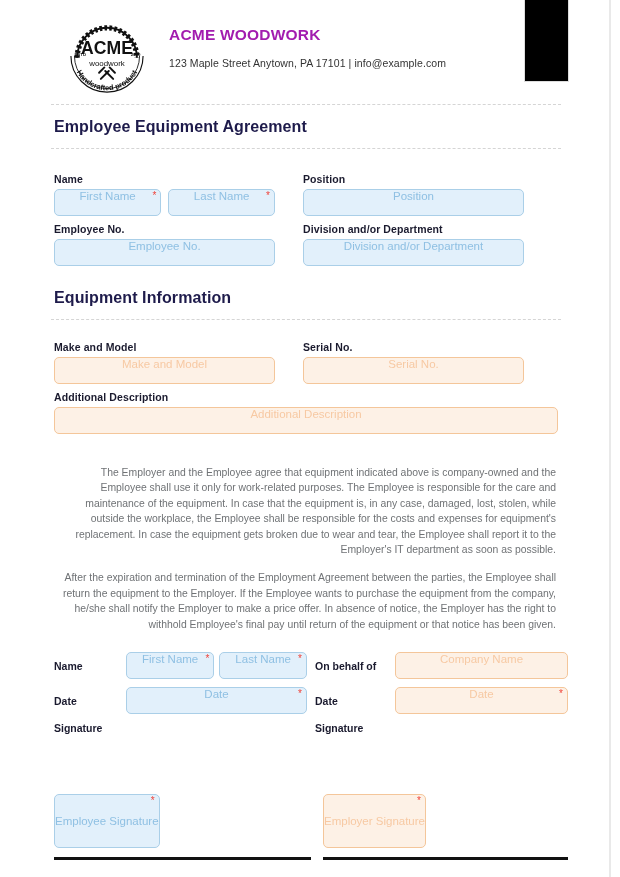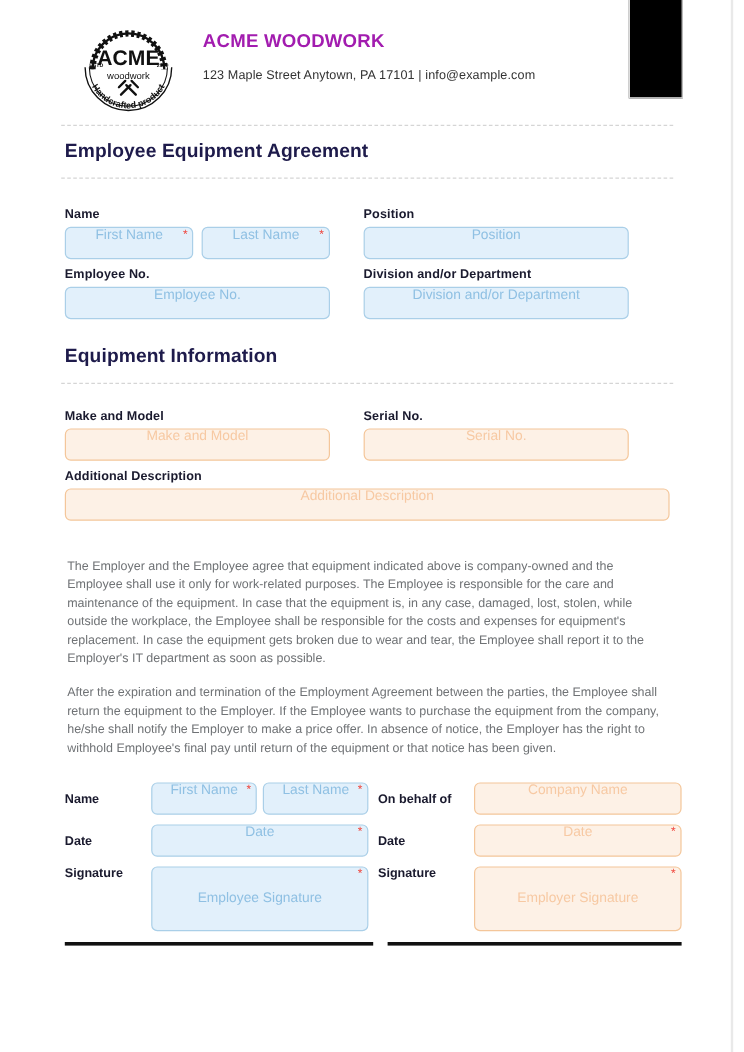--- a/index.html
+++ b/index.html
@@ -147,20 +147,21 @@
     line-height: 10px;
   }
 
   .spacer-10 { height: 10px; }
   .spacer-7 { height: 7px; }
   .spacer-14 { height: 14px; }
 
   
   .copy {
     padding: 0 5px;
+    text-align: right;
   }
   .copy p {
     font-size: 10.4px;
     line-height: 15.4px;
     color: #6f7275;
     margin: 0 0 13px 0;
   }
 
   
   .sig-wrap {
@@ -206,20 +207,21 @@
   .sigbox.blue .ph { color: #8fc0e3; }
   .sigbox.orange {
     background: #fdf1e6;
     border: 1px solid #f4c69a;
   }
   .sigbox.orange .ph { color: #f7c9a3; text-align: right; }
 
   .sig-block-row {
     display: flex;
     align-items: flex-start;
+    flex-direction: column;
   }
   .sig-block-fields { flex: 1 1 auto; }
   .sig-block-fields.right-inset { padding-left: 8px; }
 
   .rule {
     height: 3px;
     background: #111111;
     margin-top: 9px;
   }
   .rule.left  { width: 257px; }

